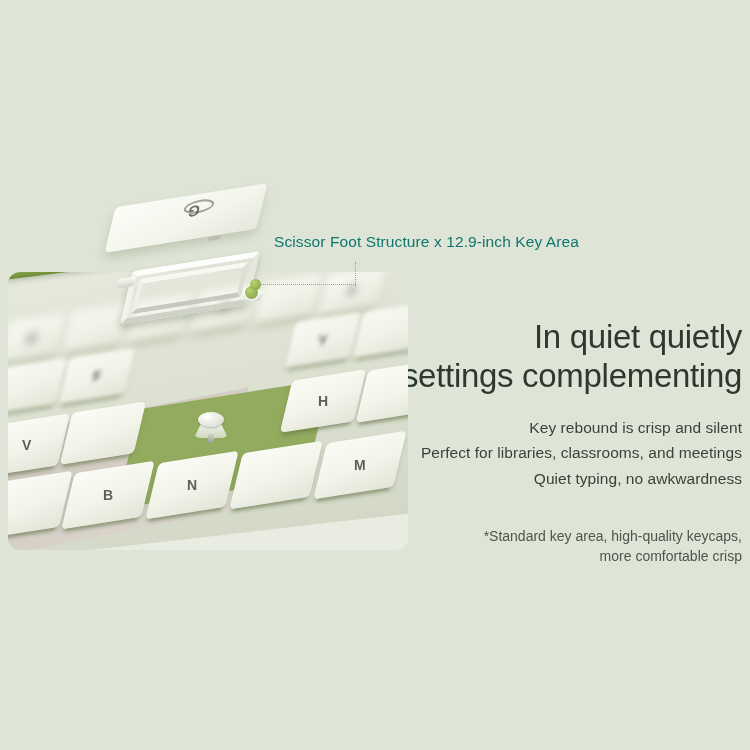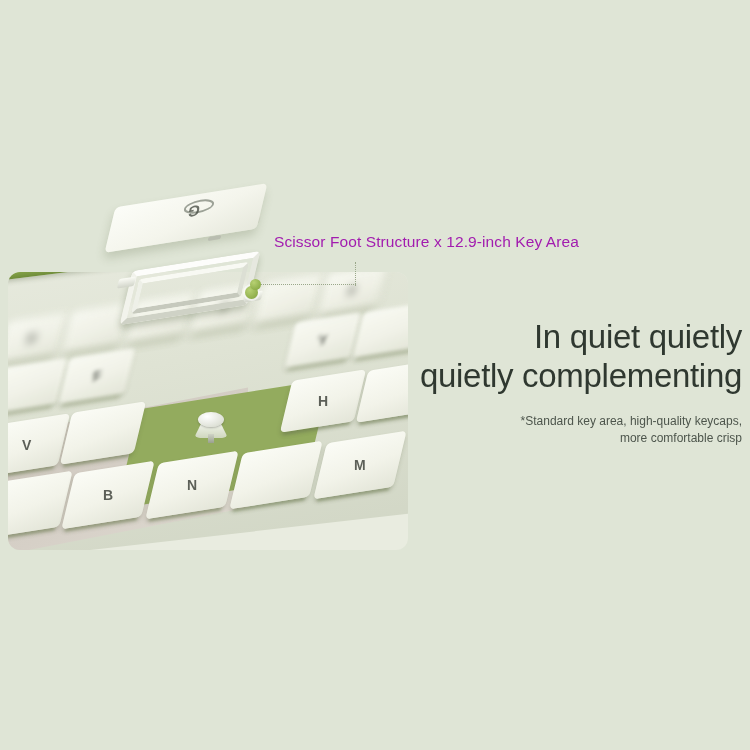--- a/index.html
+++ b/index.html
@@ -196,41 +196,41 @@
     z-index:14;
   }
   .leader-dot{
     position:absolute; left:250px; top:279px;
     width:11px; height:11px; border-radius:50%;
     background:radial-gradient(circle at 35% 32%,#b7d173,#7da03a);
     z-index:15;
   }
   .callout{
     position:absolute; left:274px; top:233px;
-    font-size:15.5px; color:#a21caf; letter-spacing:.1px;
+    font-size:15.5px; color:#0f766e; letter-spacing:.1px;
     z-index:15; white-space:nowrap;
   }
 
   
   .copy{
     position:absolute; right:8px; top:318px;
     width:520px; text-align:right;
   }
   .headline{
     font-size:33px; font-weight:400; line-height:1.17;
     color:#2f3830; letter-spacing:-.3px;
   }
   .body-lines{ margin-top:20px; }
   .body-line{
     font-size:15.5px; color:#39423a; line-height:1.63;
     letter-spacing:.05px;
   }
   .footnote{
-    margin-top:18px;
-    font-size:12px; color:#4d554c; line-height:1.42;
+    margin-top:36px;
+    font-size:14px; color:#4d554c; line-height:1.42;
   }
 </style>
 </head>
 <body>
 
 <div class="photo-panel">
 
   <div class="deck"></div>
   <div class="desk"></div>
 
@@ -310,22 +310,27 @@
 
 <div class="leader-dot"></div>
 <div class="leader-h"></div>
 <div class="leader-v"></div>
 <div class="callout">Scissor Foot Structure x 12.9-inch Key Area</div>
 
 <div class="copy">
 
   <div>
     <div class="headline">In quiet quietly</div>
-    <div class="headline">quietly complementing</div>
-  </div>
-
+    <div class="headline">settings complementing</div>
+  </div>
+
+  <div class="body-lines">
+    <div class="body-line">Key rebound is crisp and silent</div>
+    <div class="body-line">Perfect for libraries, classrooms, and meetings</div>
+    <div class="body-line">Quiet typing, no awkwardness</div>
+  </div>
 
   <div class="footnote">
     <div>*Standard key area, high-quality keycaps,</div>
     <div>more comfortable crisp</div>
   </div>
 
 </div>
 
 </body></html>

